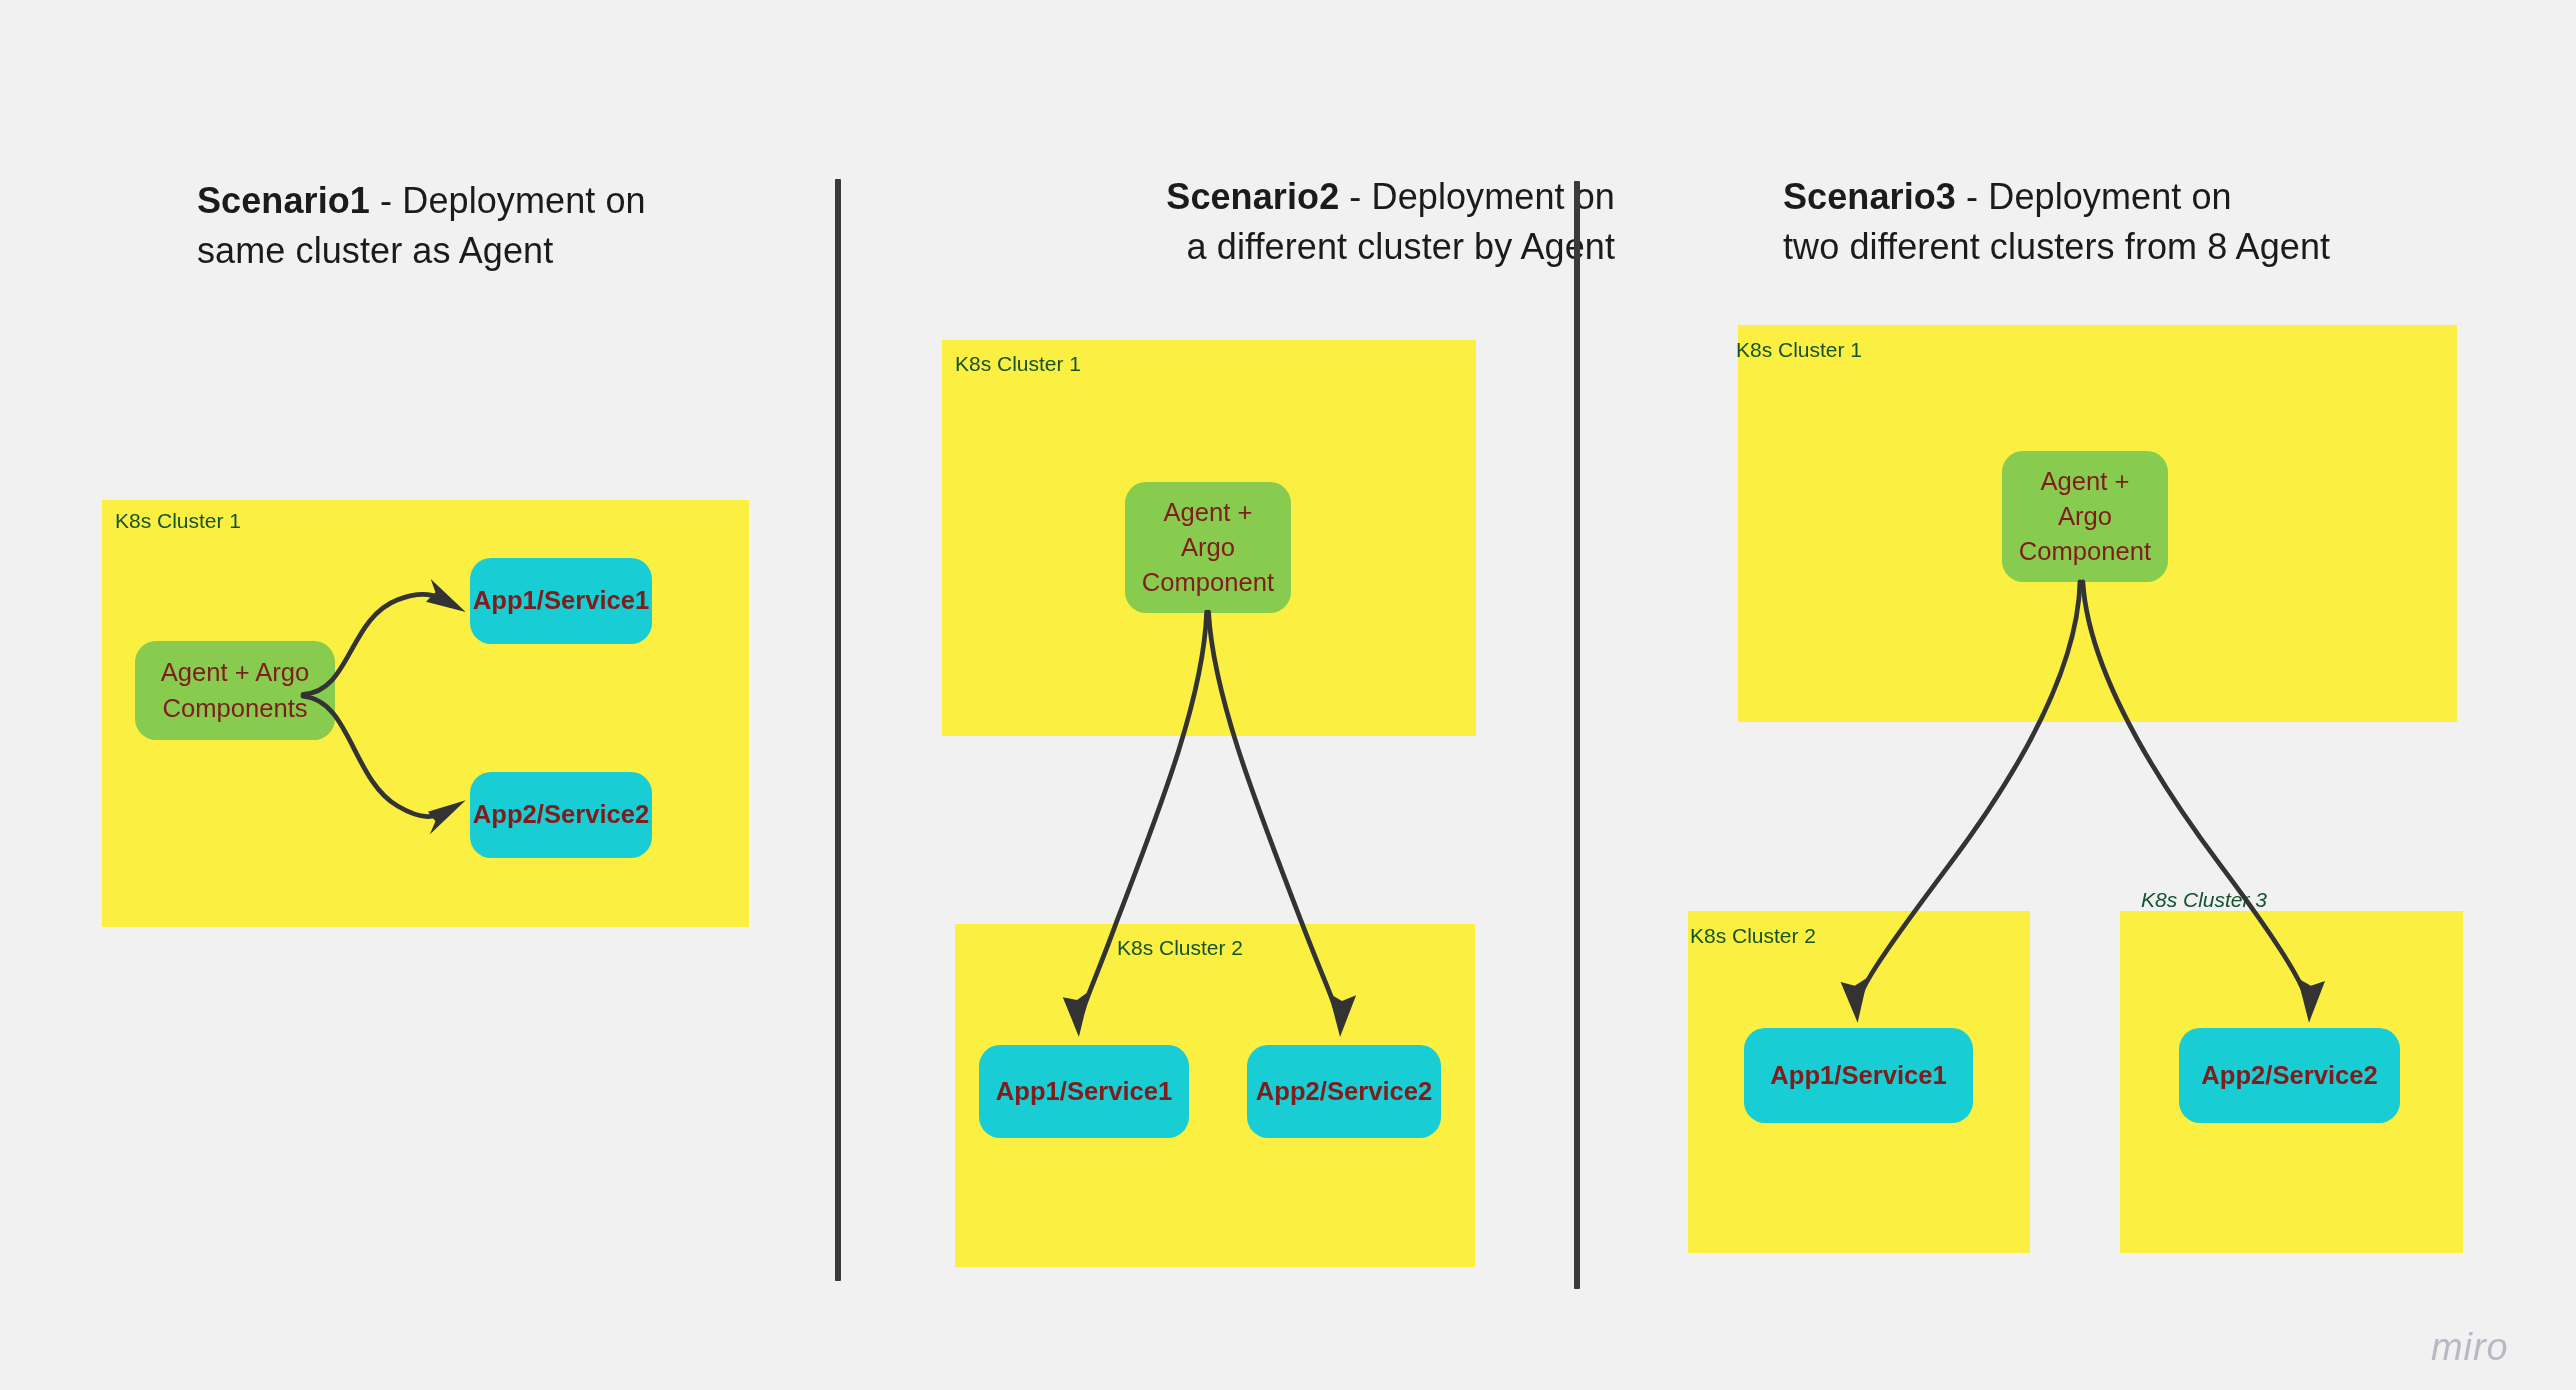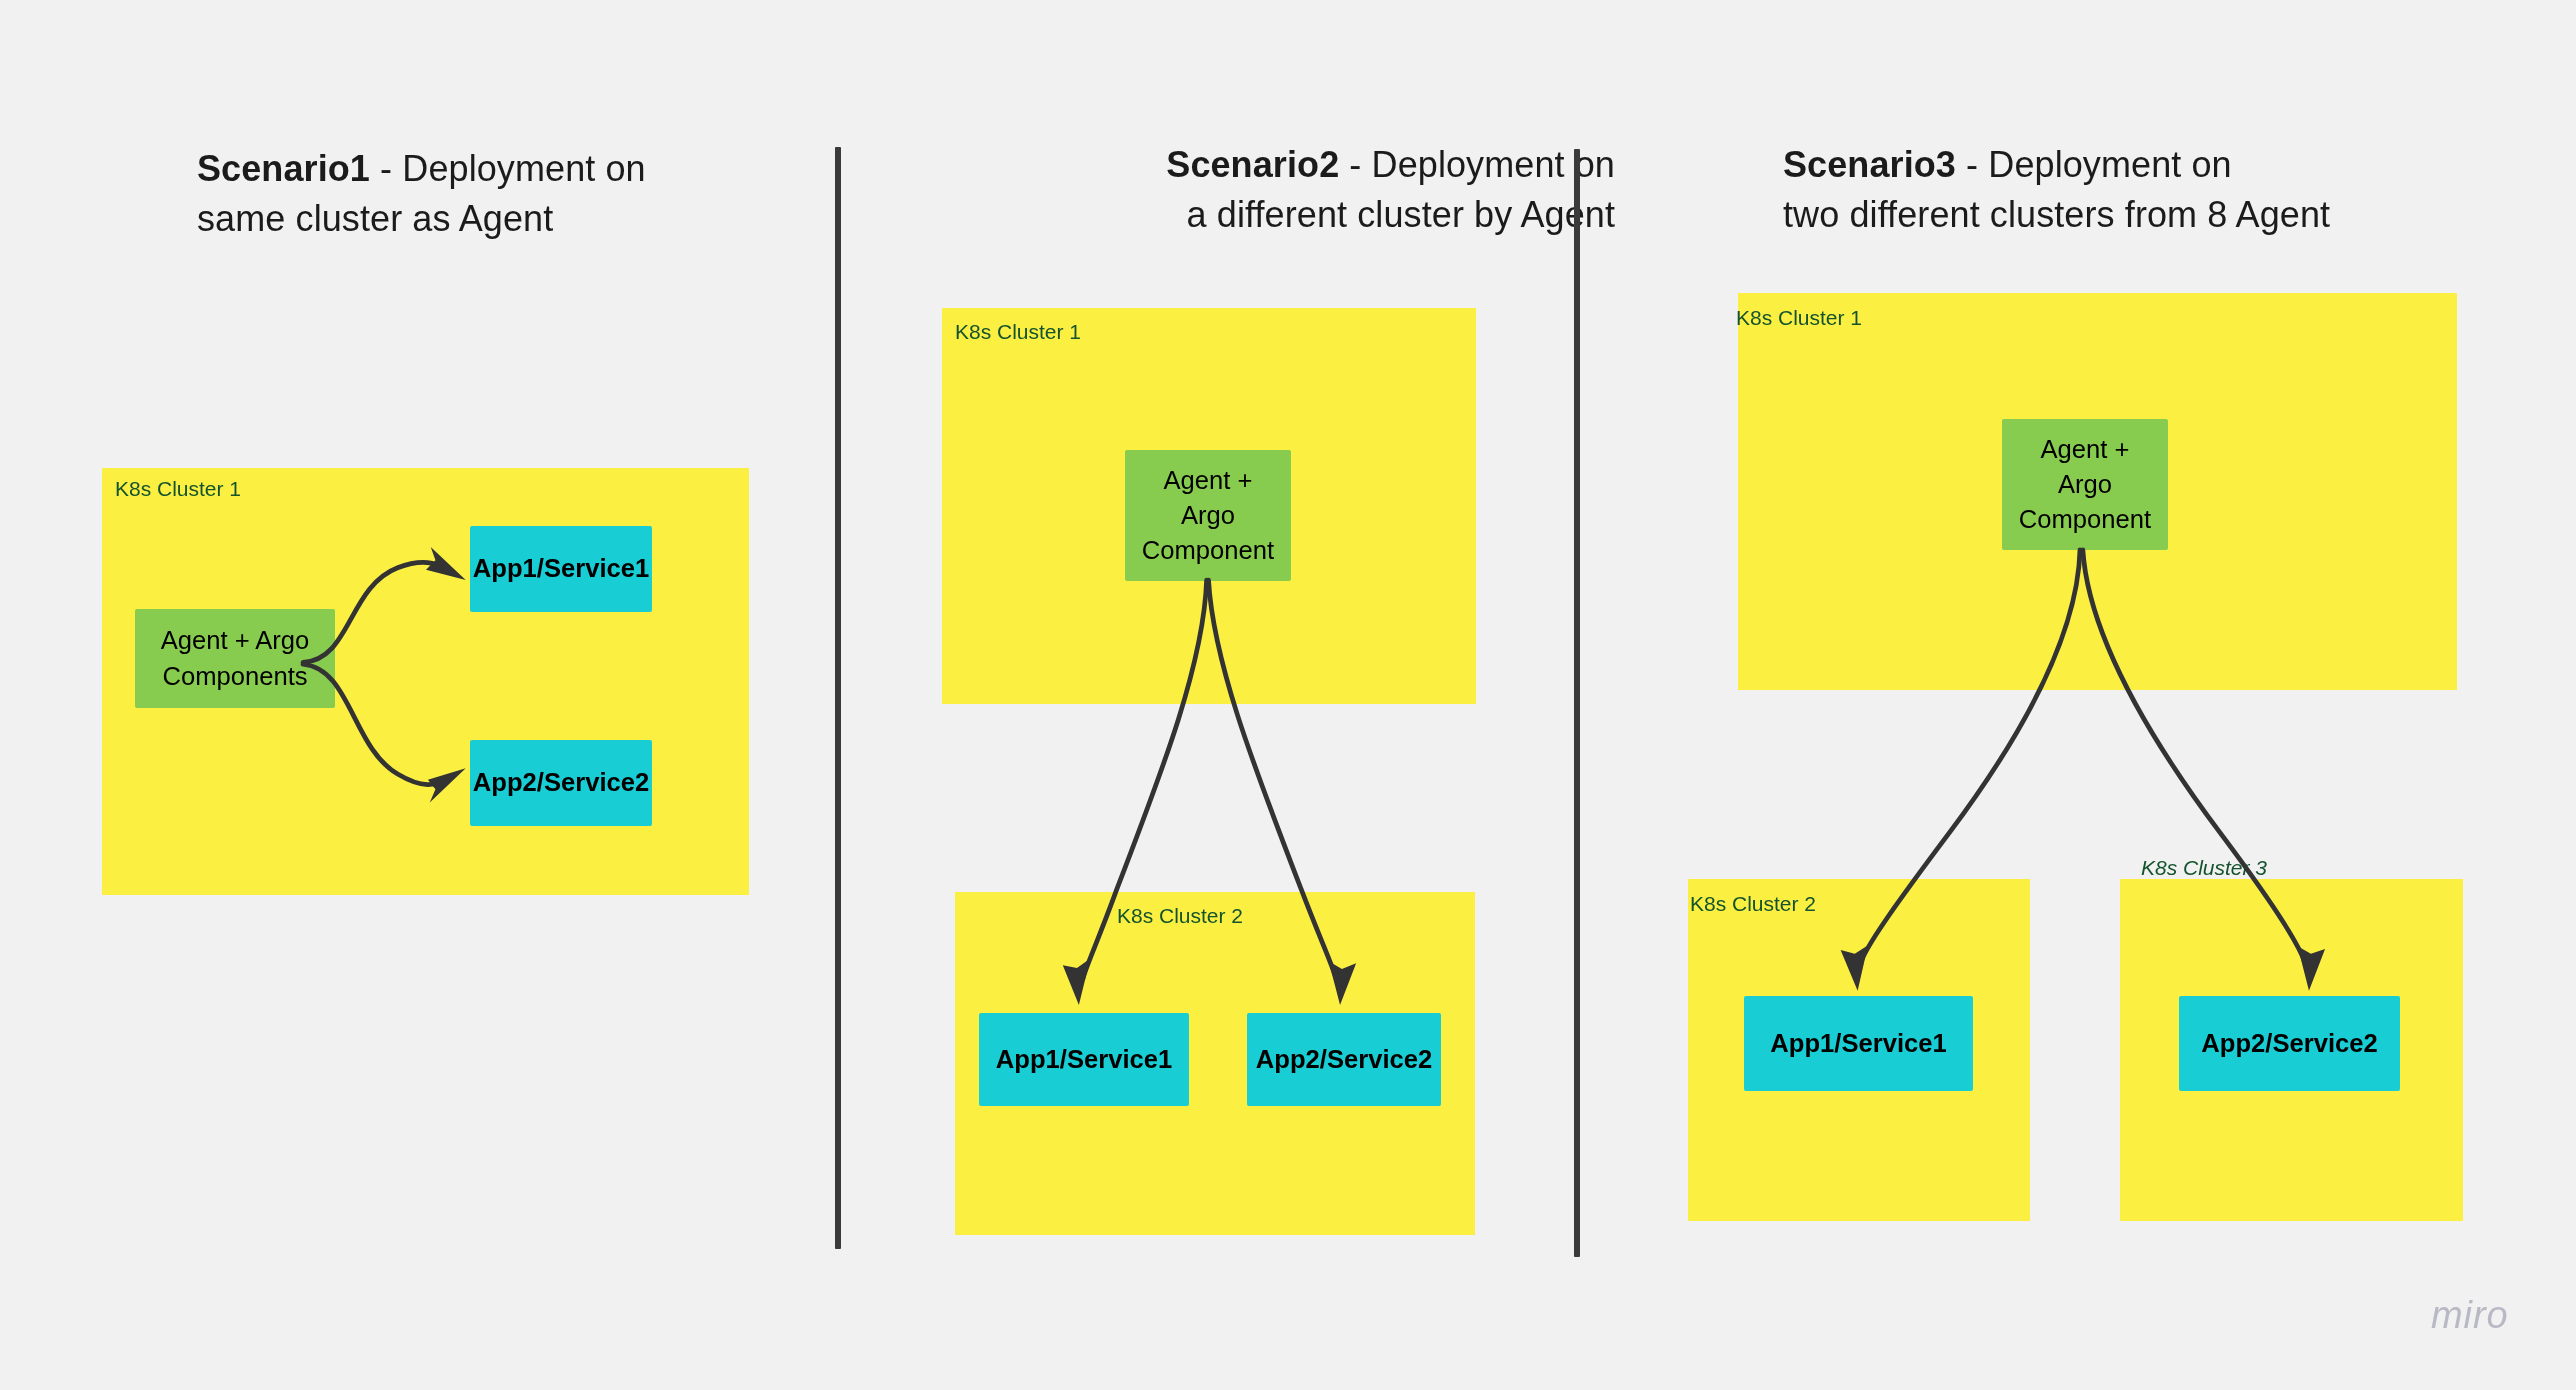--- a/index.html
+++ b/index.html
@@ -12,20 +12,21 @@
     height: 1390px;
     position: relative;
     overflow: hidden;
     font-family: "Liberation Sans", sans-serif;
     color: #1a1a1a;
   }
   .canvas {
     position: absolute;
     inset: 0;
     background: #f1f1f1;
+    margin-top: 32px;
   }
 
   
   .scenario-title {
     position: absolute;
     font-size: 36px;
     line-height: 1.38;
     color: #1b1b1b;
     font-weight: 400;
     letter-spacing: 0.1px;
@@ -63,24 +64,24 @@
   }
 
   
   .node {
     position: absolute;
     box-sizing: border-box;
     display: flex;
     align-items: center;
     justify-content: center;
     text-align: center;
-    border-radius: 2px;
+    border-radius: 21px;
     font-size: 25.6px;
     line-height: 1.38;
-    color: #000000;
+    color: #7f1d1d;
     white-space: pre-line;
     padding: 3.8px 7.6px;
   }
   .node.agent { background: #88cc4f; }
   .node.app   { background: #18cdd4; font-weight: bold; }
 
   
   .arrow-layer {
     position: absolute;
     inset: 0;

